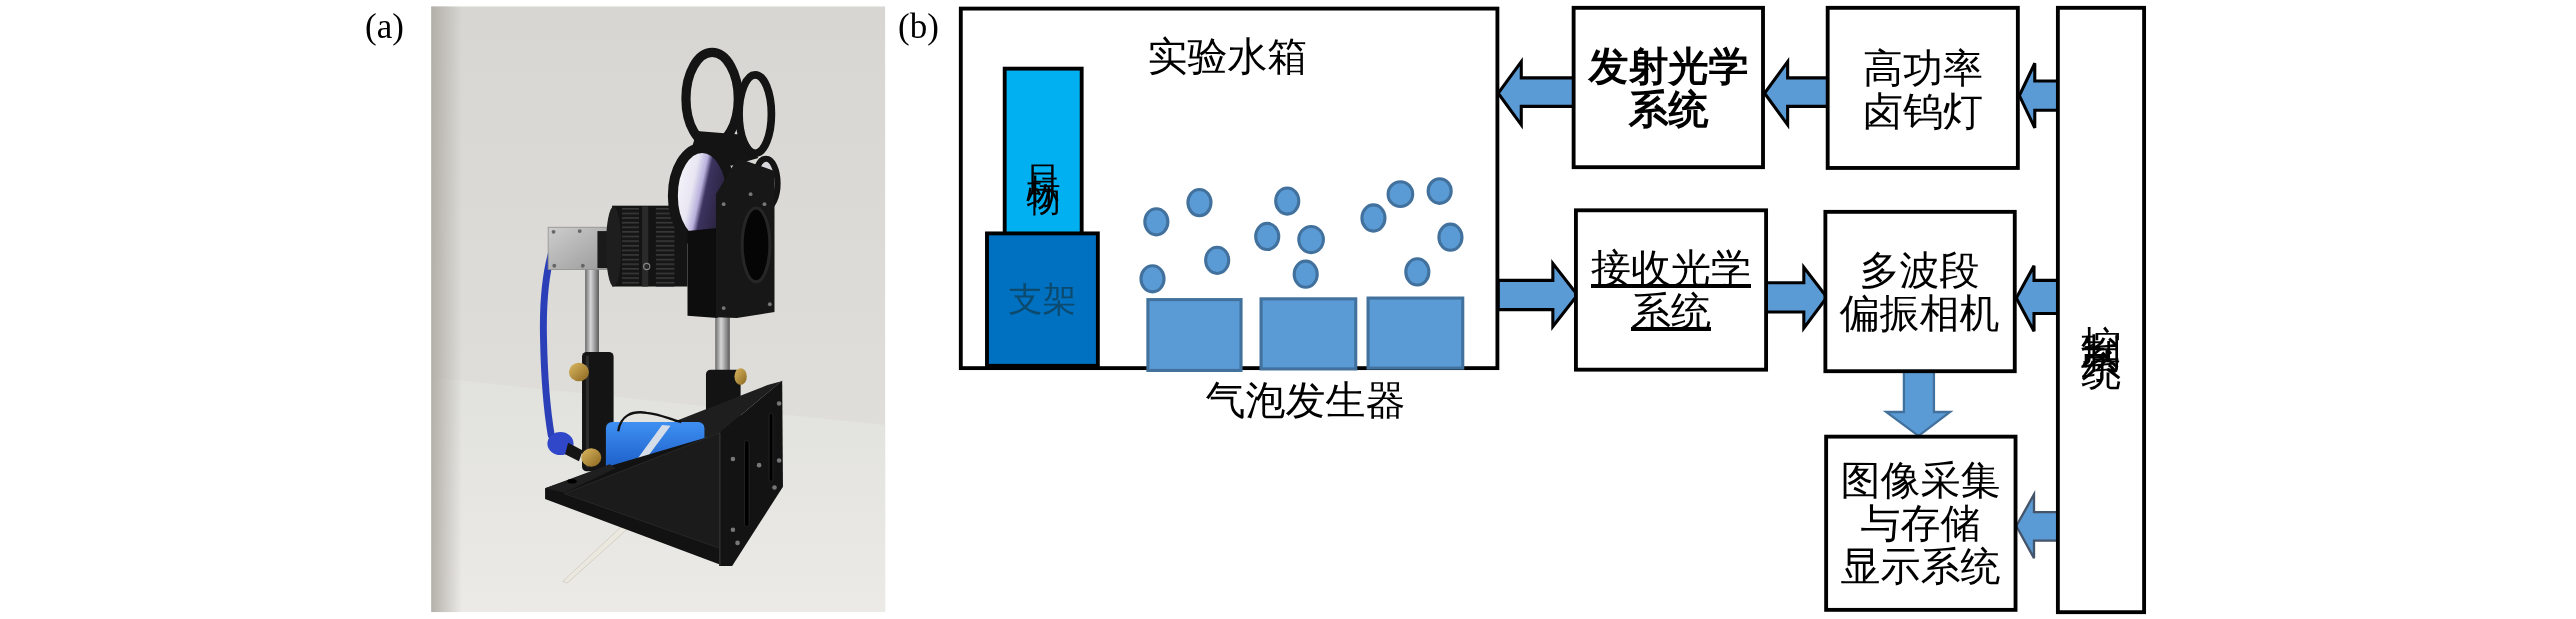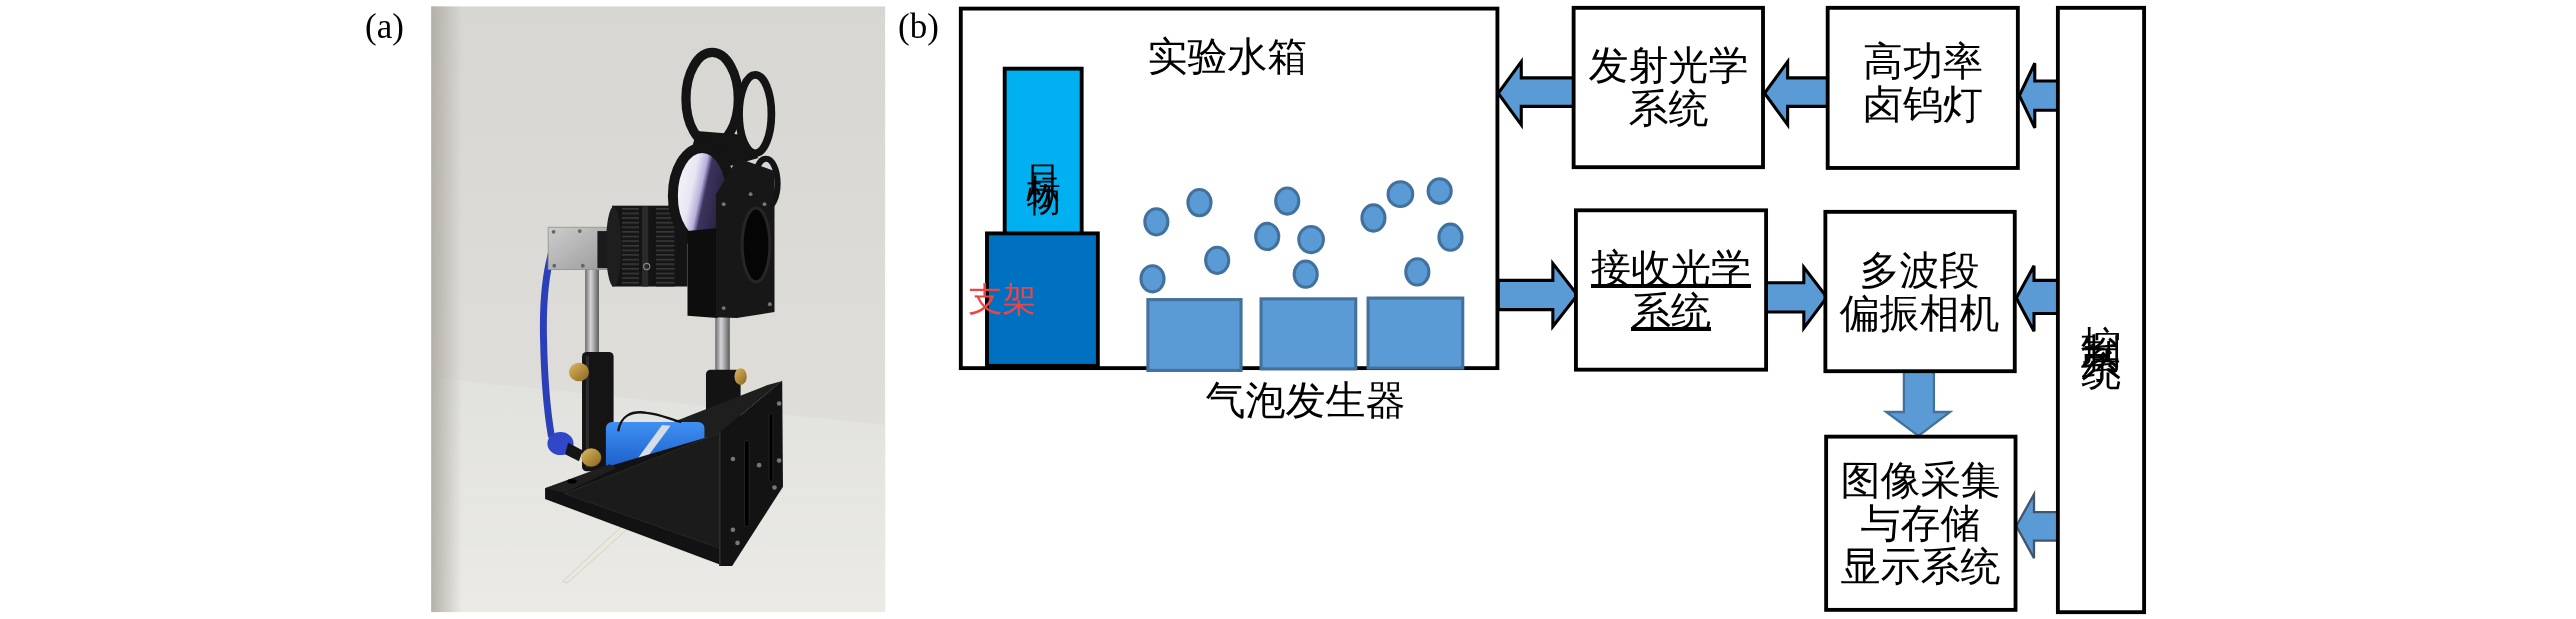--- a/index.html
+++ b/index.html
@@ -205,26 +205,26 @@
   <rect class="tbox" x="2371" y="275" width="246" height="207"></rect>
   <rect class="tbox" x="2372" y="567" width="246" height="225"></rect>
   <rect class="tbox" x="2673" y="10" width="112" height="785"></rect>
 </svg>
 
 <div class="txt panel-label" style="left:365px; top:6.2px; width:62px; height:42px;">(a)</div>
 <div class="txt panel-label" style="left:898px; top:6.2px; width:62px; height:42px;">(b)</div>
 
 <div class="txt" style="left:1112px; top:35px; width:231px; height:43px;">实验水箱</div>
 <div class="txt vertical" style="left:1005px; top:69px; width:77px; height:166px; letter-spacing:9.2px; font-size:34px;">目标物</div>
-<div class="txt" style="left:947px; top:233px; width:111px; height:132px; color:#ef4444; font-size:34px;">支架</div>
+<div class="txt" style="left:987px; top:233px; width:111px; height:132px; color:#0c4a6e; font-size:34px;">支架</div>
 <div class="txt" style="left:1186px; top:377px; width:239px; height:46px;text-align:center;">气泡发生器</div>
 
-<div class="txt" style="left:1574px; top:7.7px; width:189px; height:159px;">发射光学
+<div class="txt" style="left:1574px; top:7.7px; width:189px; height:159px;font-weight:bold;">发射光学
 系统</div>
-<div class="txt" style="left:1828px; top:3px; width:190px; height:160px;">高功率
+<div class="txt" style="left:1828px; top:10px; width:190px; height:160px;">高功率
 卤钨灯</div>
 <div class="txt" style="left:1576px; top:210px; width:190px; height:159px;text-decoration:underline;">接收光学
 系统</div>
 <div class="txt" style="left:1825px; top:212px; width:189px; height:159px;">多波段
 偏振相机</div>
 <div class="txt" style="left:1826px; top:437px; width:189px; height:173px;">图像采集
 与存储
 显示系统</div>
 <div class="txt vertical" style="left:2058px; top:7.7px; width:86px; height:604px; letter-spacing:7.7px;">控制系统</div>
 

